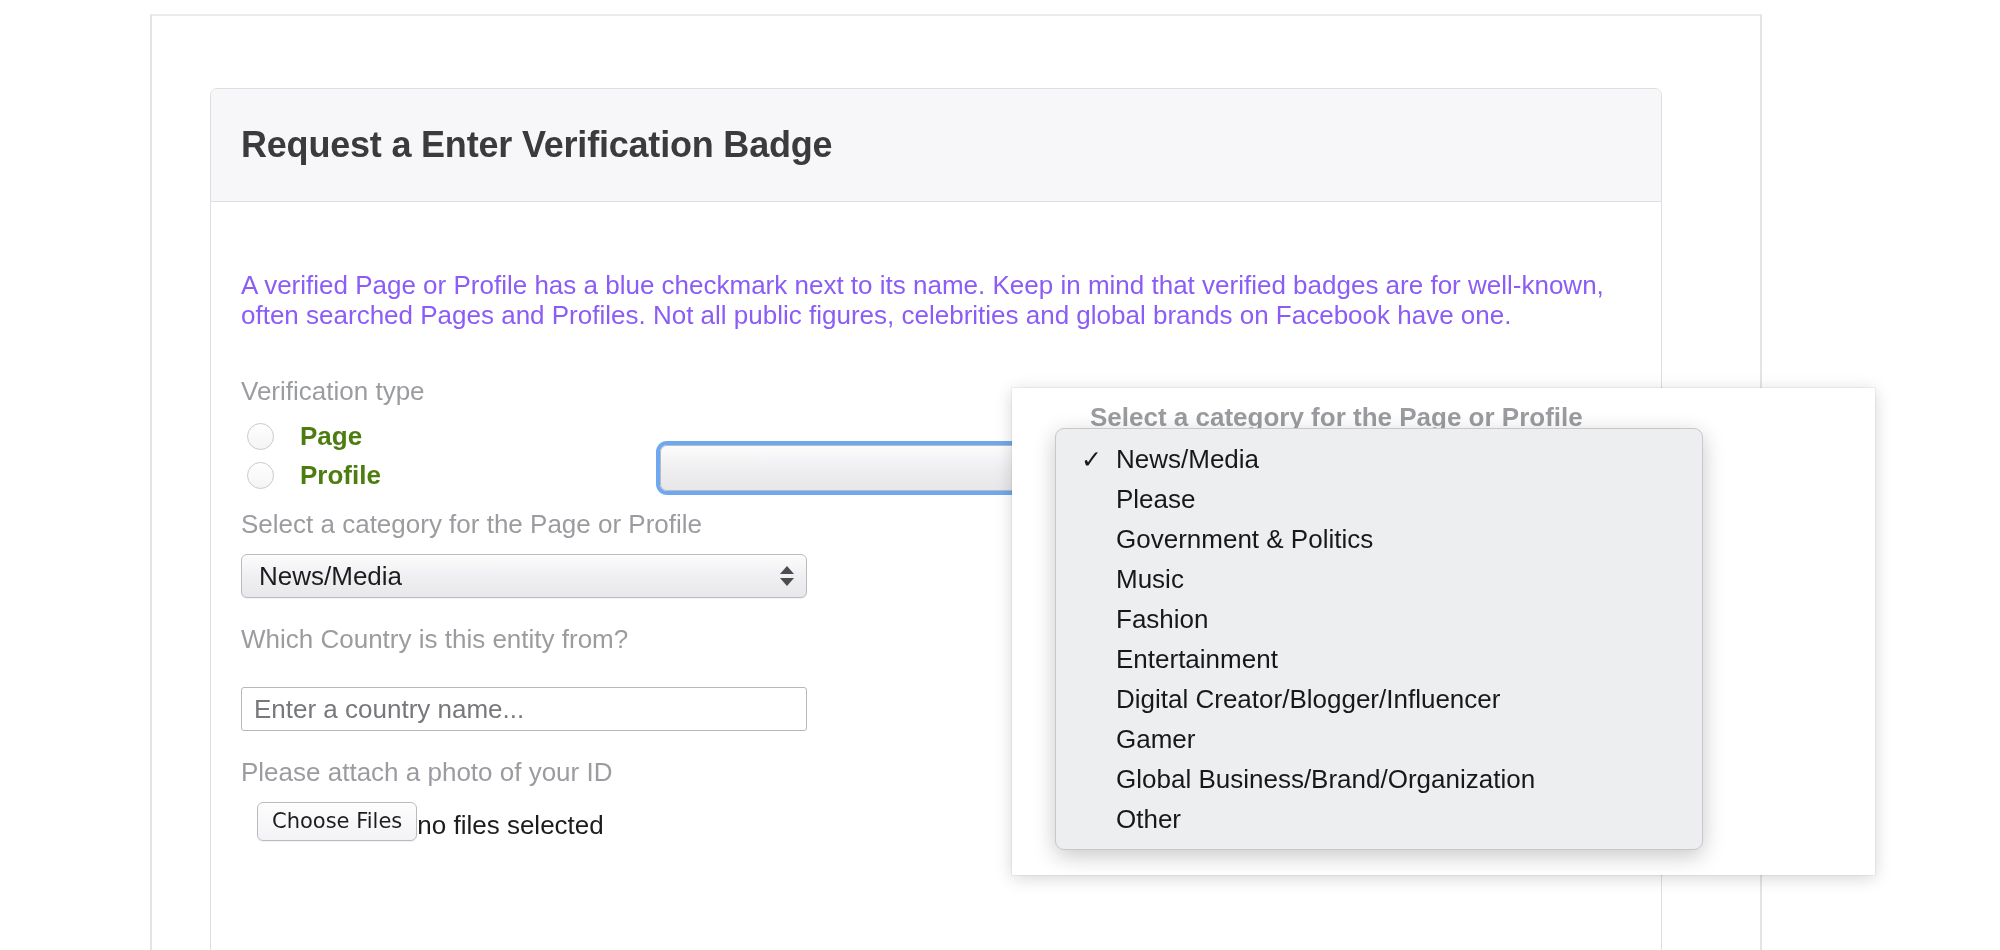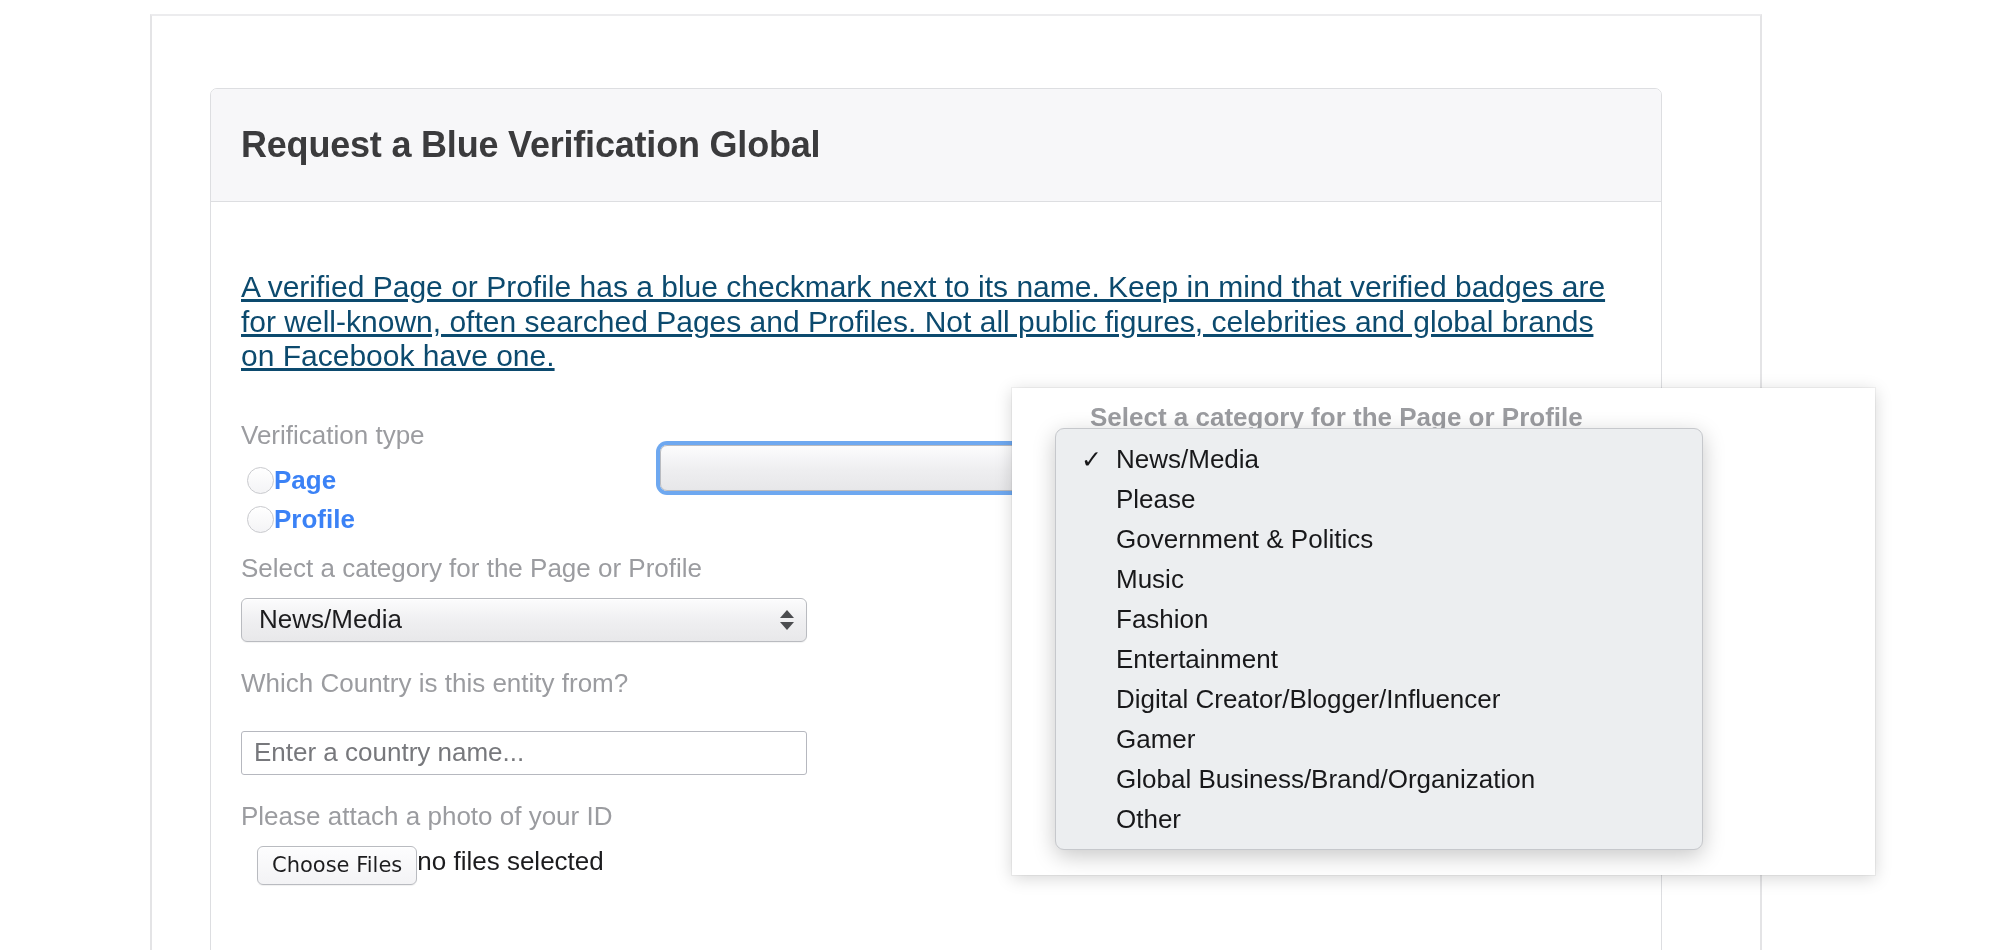--- a/index.html
+++ b/index.html
@@ -63,26 +63,25 @@
     font-weight: bold;
     color: #3b3b3d;
     letter-spacing: -0.2px;
   }
 
   .card-body {
     padding: 68px 30px 0 30px;
   }
 
   .intro-text {
-    font-size: 30px;
+    font-size: 26px;
     line-height: 1.155;
-    color: #0c4a6e;
+    color: #8b5cf6;
     max-width: 1392px;
     margin: 0 0 46px 0;
-    text-decoration: underline;
   }
 
   
   .field-label {
     font-size: 26px;
     font-weight: normal;
     color: #9b9ca0;
     margin-bottom: 14px;
   }
 
@@ -94,24 +93,24 @@
   .radio-mark {
     width: 27px;
     height: 27px;
     border-radius: 50%;
     border: 1px solid #c9cace;
     background: linear-gradient(180deg, #ffffff 0%, #f4f4f6 100%);
     box-sizing: border-box;
     flex: 0 0 auto;
   }
   .radio-text {
-    margin-left: 0;
+    margin-left: 26px;
     font-size: 26px;
     font-weight: bold;
-    color: #3b82f6;
+    color: #4d7c0f;
   }
 
   .field-block { margin-bottom: 26px; }
   .field-block.tight { margin-bottom: 18px; }
 
   
   .select-box {
     position: relative;
     width: 566px;
     height: 44px;
@@ -163,21 +162,21 @@
     font-size: 26px;
     margin-top: 32px;
   }
   .text-input .ph {
     margin-left: 12px;
     color: #77787c;
   }
 
   .file-row {
     display: flex;
-    align-items: flex-start;
+    align-items: flex-end;
     margin-top: 4px;
     padding-left: 16px;
   }
   .choose-files-btn {
     border: 1px solid #b9bbc0;
     border-radius: 6px;
     background: linear-gradient(180deg, #fdfdfe 0%, #f3f3f5 100%);
     box-shadow: inset 0 1px 0 #ffffff, 0 1px 1px rgba(0,0,0,0.06);
     padding: 6px 14px 7px 14px;
     font-size: 21px;
@@ -283,21 +282,21 @@
 </head>
 <body>
 
 <div id="stage">
 
   <div class="page-container">
 
     <div class="form-card">
 
       <div class="card-header">
-        <div class="card-title">Request a Blue Verification Global</div>
+        <div class="card-title">Request a Enter Verification Badge</div>
       </div>
 
       <div class="card-body">
 
         <p class="intro-text">A verified Page or Profile has a blue checkmark next to its name. Keep in mind that verified badges are for well-known, often searched Pages and Profiles. Not all public figures, celebrities and global brands on Facebook have one.</p>
 
         <div class="field-block tight">
           <div class="field-label">Verification type</div>
 
           <div class="radio-row">

